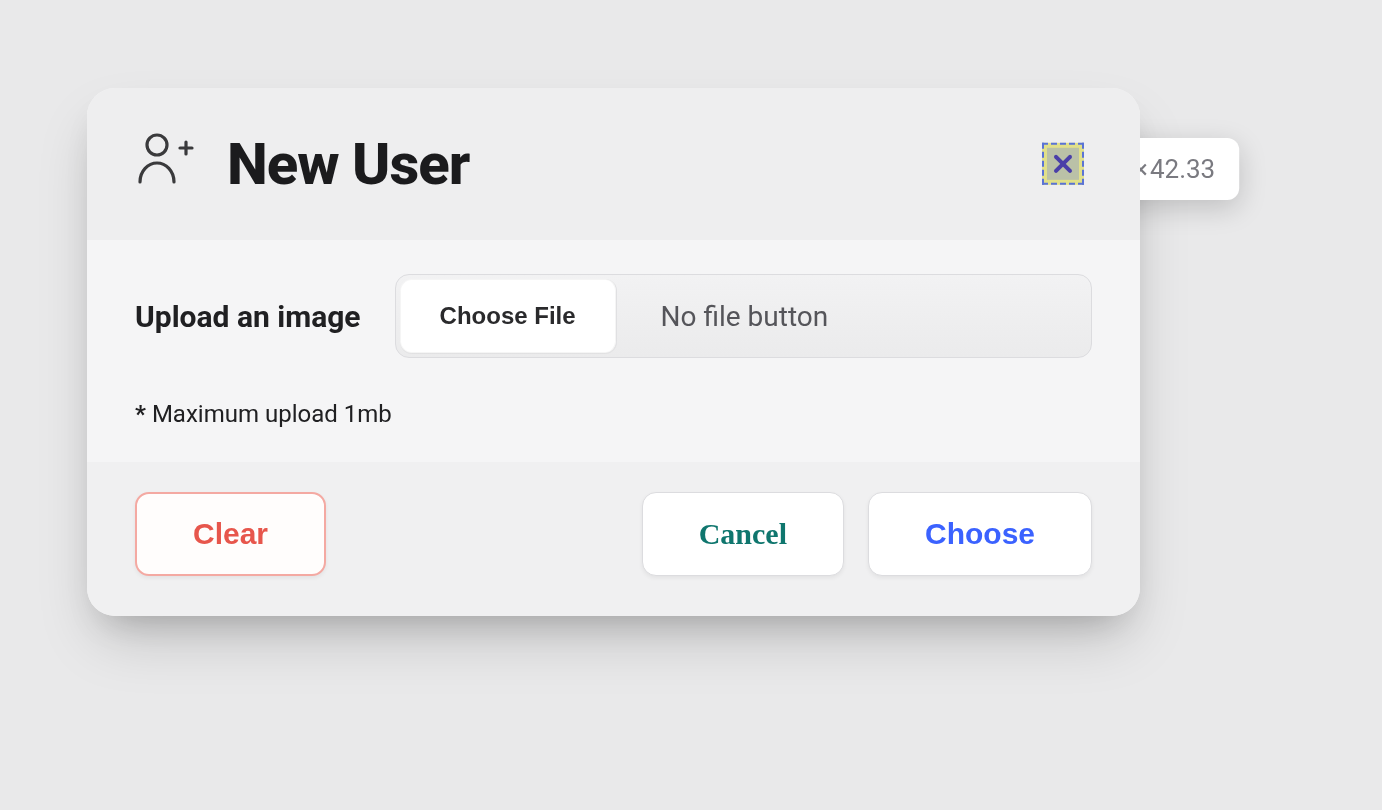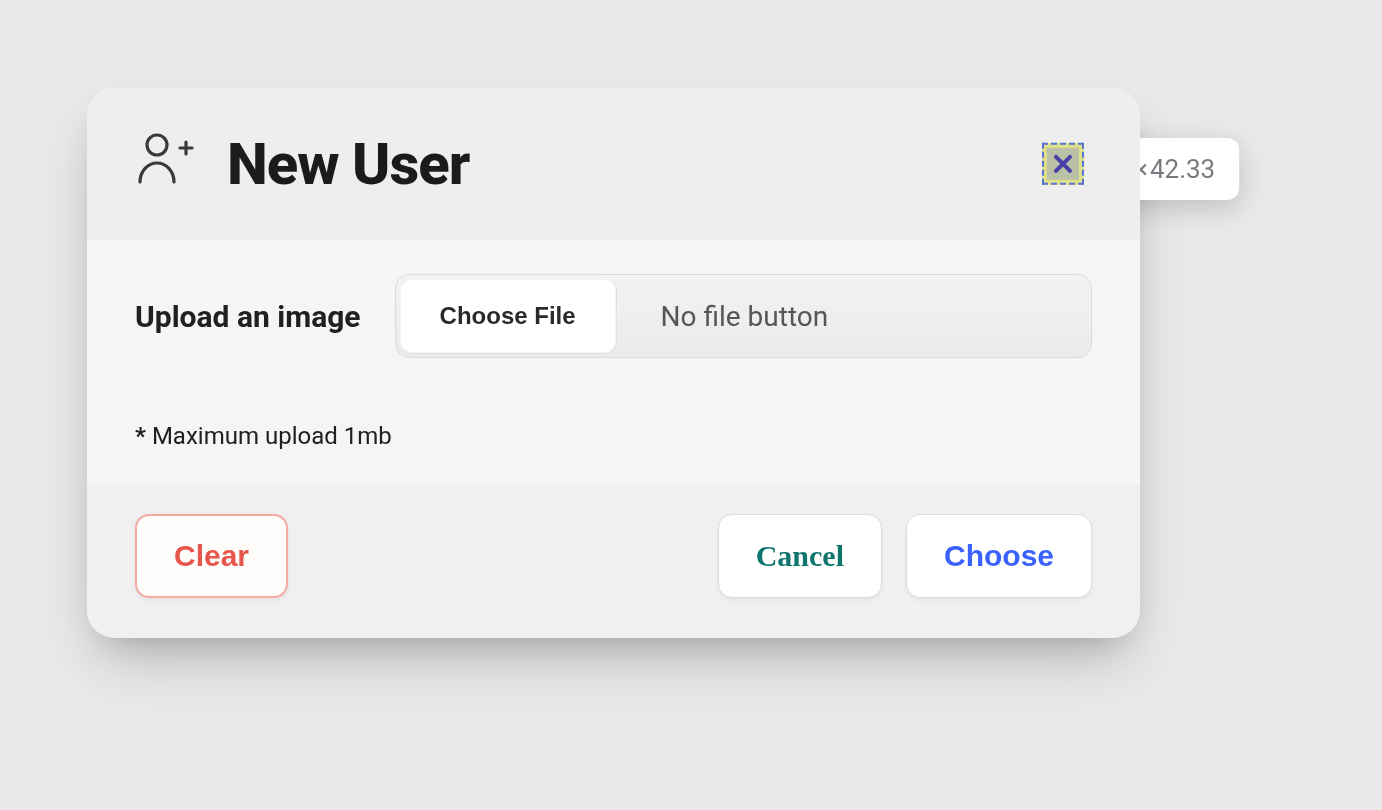--- a/index.html
+++ b/index.html
@@ -119,39 +119,39 @@
     .file-status {
       flex: 1;
       display: flex;
       align-items: center;
       padding-left: 40px;
       font-size: 28px;
       color: #55555a;
     }
 
     .hint {
-      margin-top: 64px;
+      margin-top: 42px;
       font-size: 24px;
       color: #202022;
     }
     .hint .star { font-weight: 700; margin-right: 6px; }
 
     .dialog-footer {
       display: flex;
       align-items: center;
       padding: 30px 48px 40px 48px;
       background: #f0f0f1;
       gap: 24px;
     }
 
     .spacer { flex: 1; }
 
     .btn {
       height: 84px;
-      padding: 0 37px;
+      padding: 0 56px;
       font-size: 30px;
       font-weight: 700;
       border-radius: 14px;
       border: 1px solid #dcdcdf;
       background: #ffffff;
       cursor: pointer;
       box-shadow: 0 2px 4px rgba(0,0,0,0.06);
     }
 
     .btn-clear {

